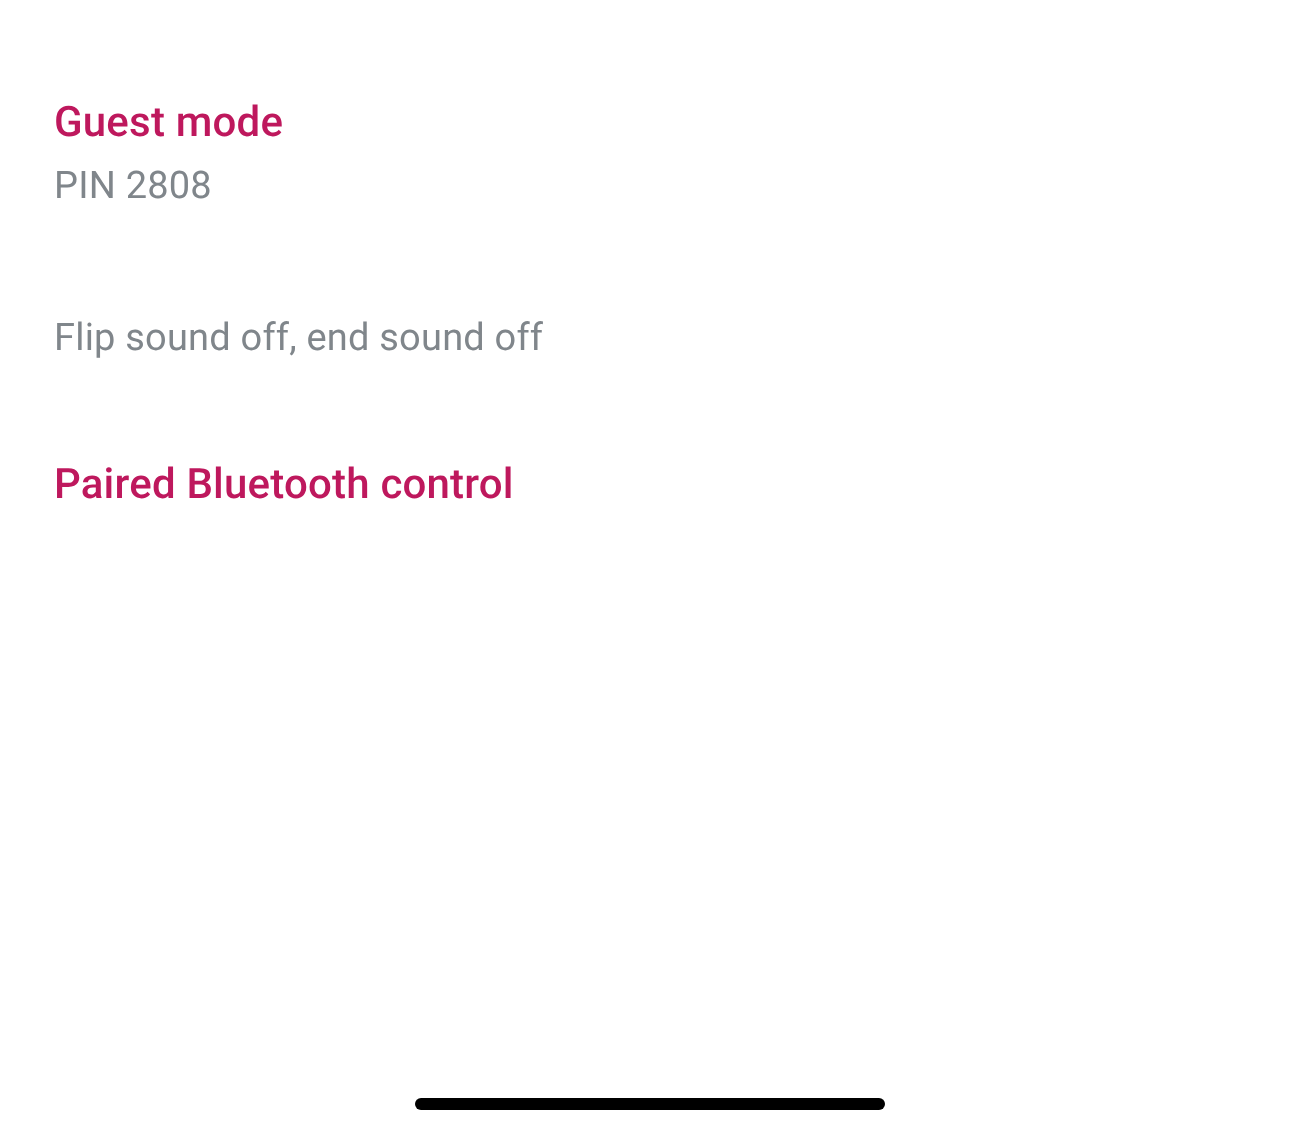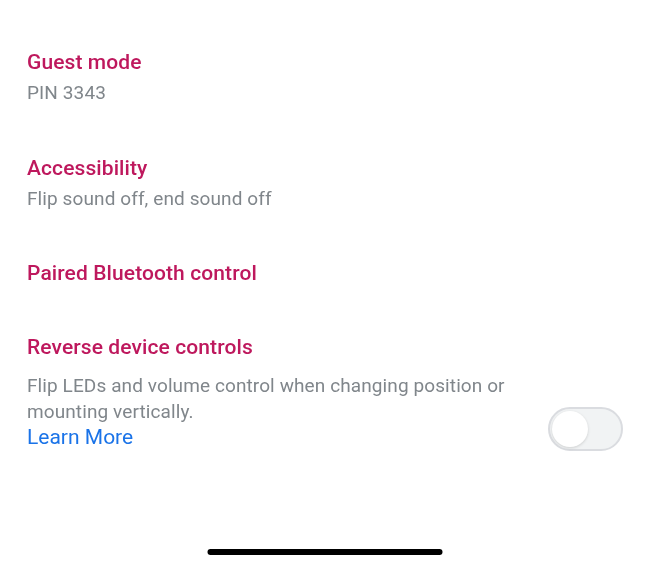--- a/index.html
+++ b/index.html
@@ -82,36 +82,27 @@
       border-radius: 3px;
     }
   </style>
 </head>
 <body>
 
 <div class="settings-list">
 
   <div class="setting-item">
     <div class="setting-title">Guest mode</div>
-    <div class="setting-subtitle">PIN 3343</div>
+    <div class="setting-subtitle">PIN 2808</div>
   </div>
 
   <div class="setting-item">
-    <div class="setting-title">Accessibility</div>
     <div class="setting-subtitle">Flip sound off, end sound off</div>
   </div>
 
   <div class="setting-item">
     <div class="setting-title">Paired Bluetooth control</div>
   </div>
 
-  <div class="setting-item reverse-item">
-    <div class="setting-title">Reverse device controls</div>
-    <div class="setting-subtitle">Flip LEDs and volume control when changing position or mounting vertically.</div>
-    <div class="toggle-switch">
-      <div class="toggle-knob"></div>
-    </div>
-    <a class="learn-more">Learn More</a>
-  </div>
 
 </div>
 
 <div class="home-indicator"></div>
 
 </body></html>

